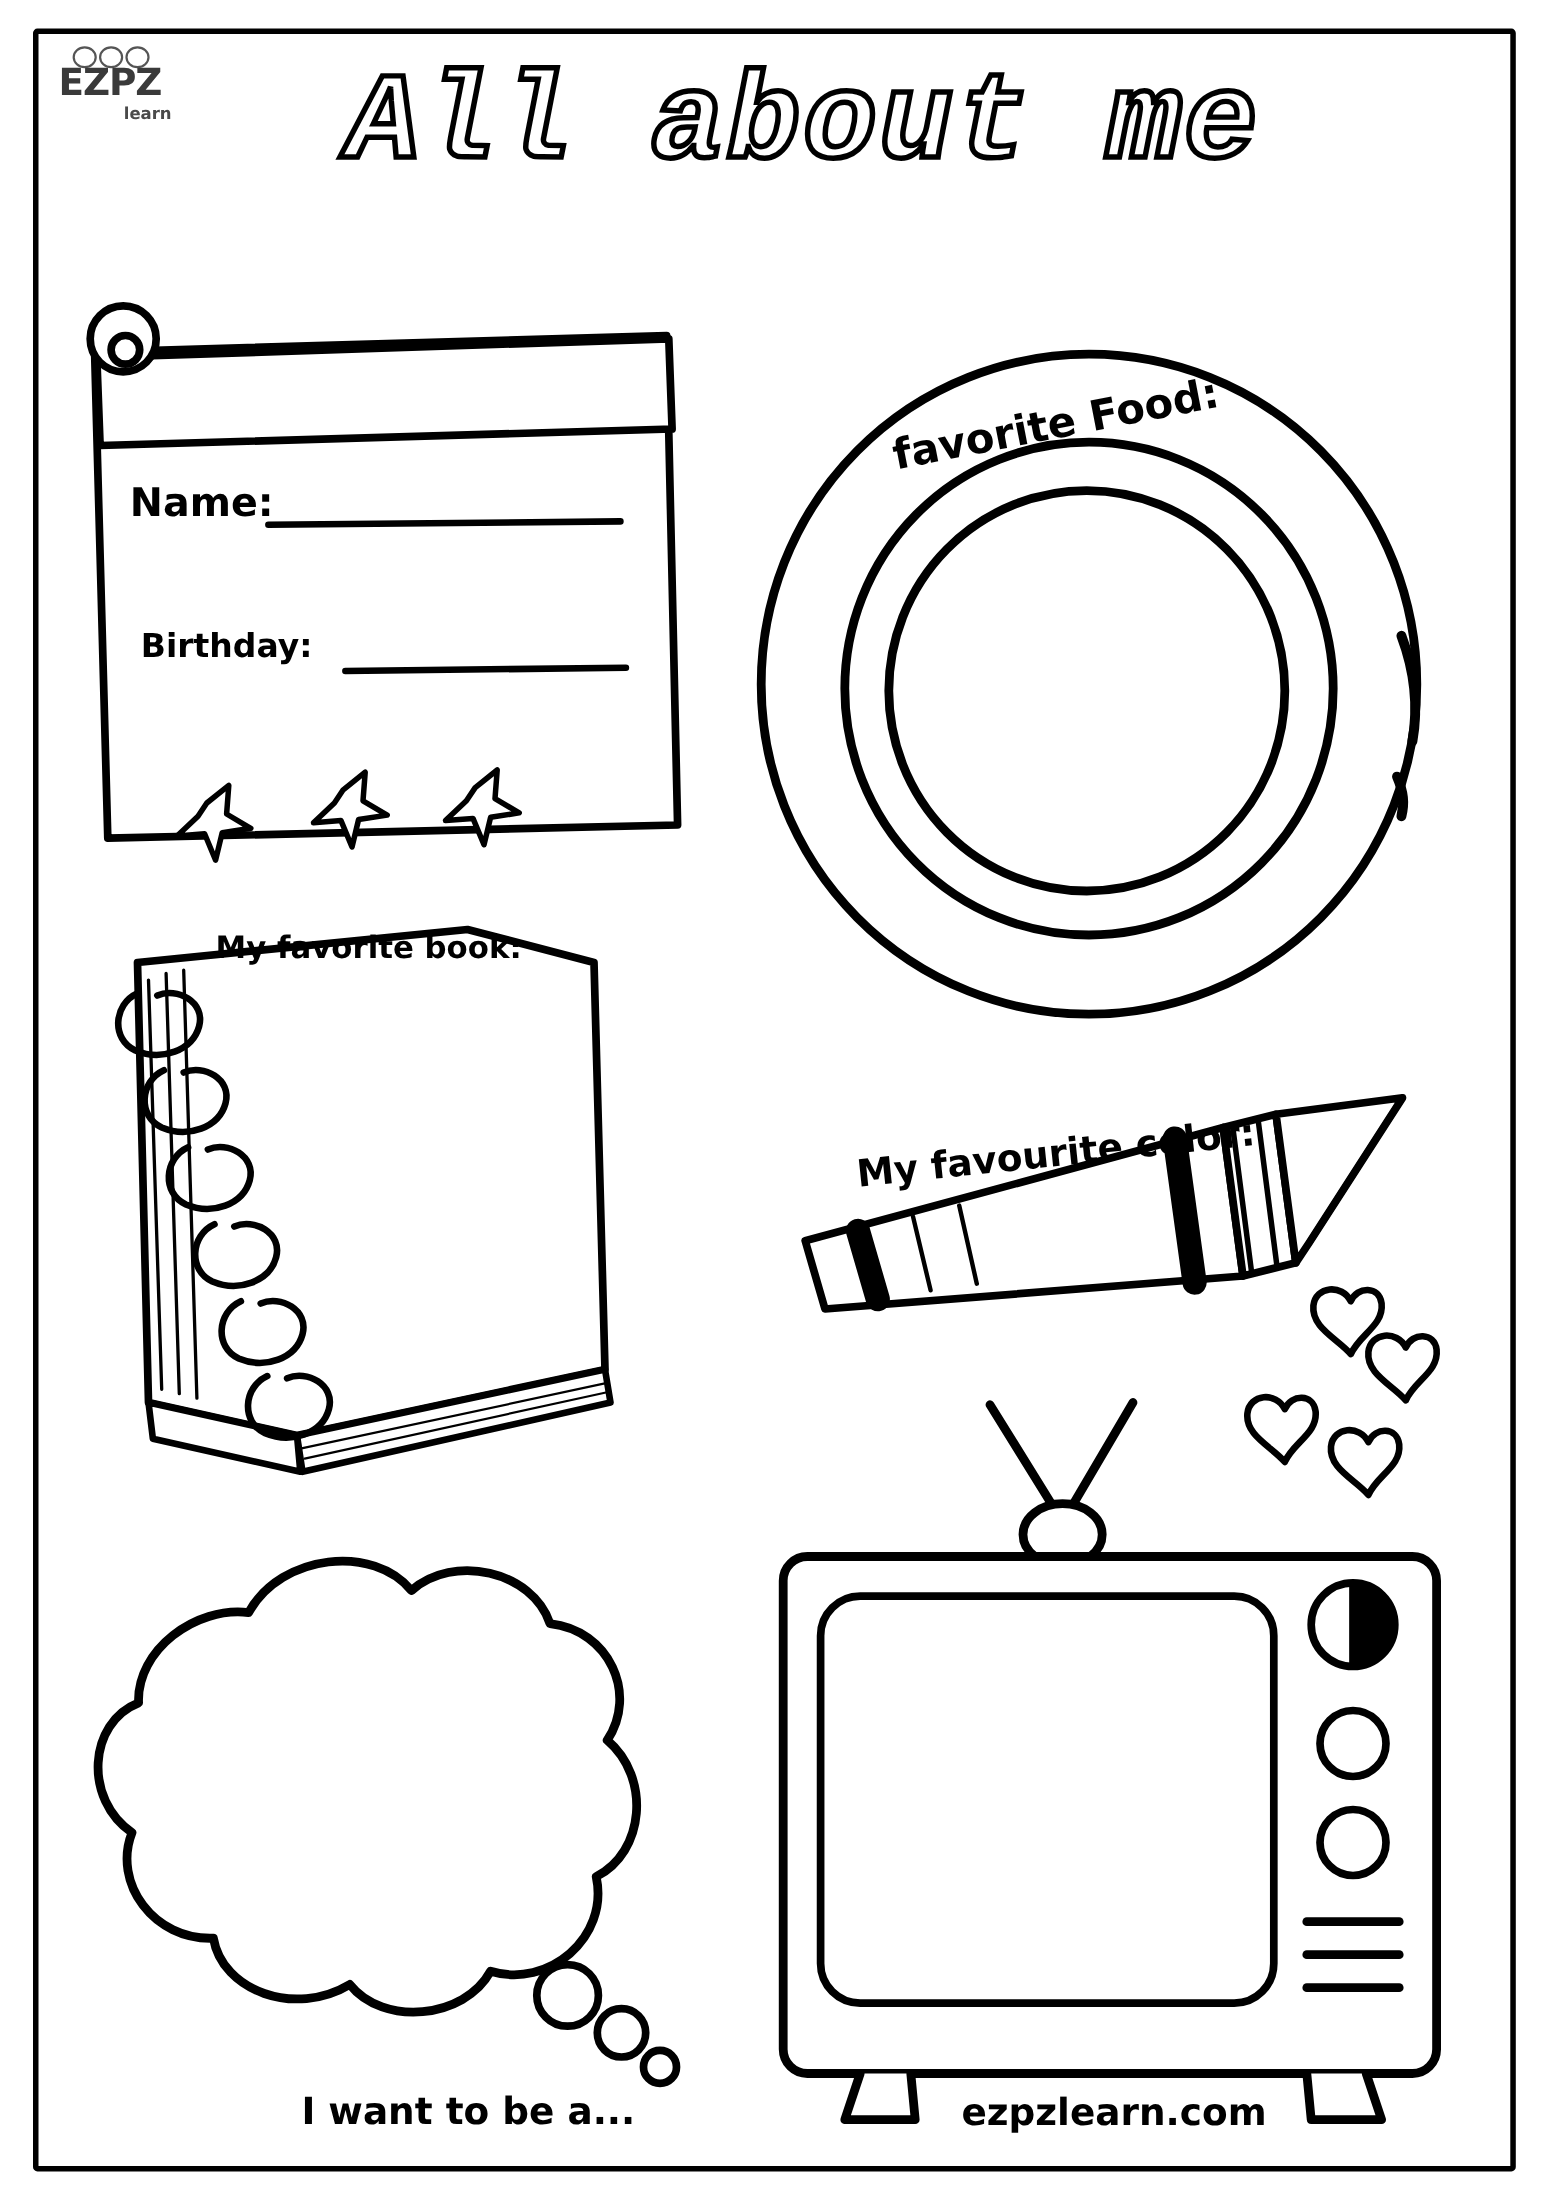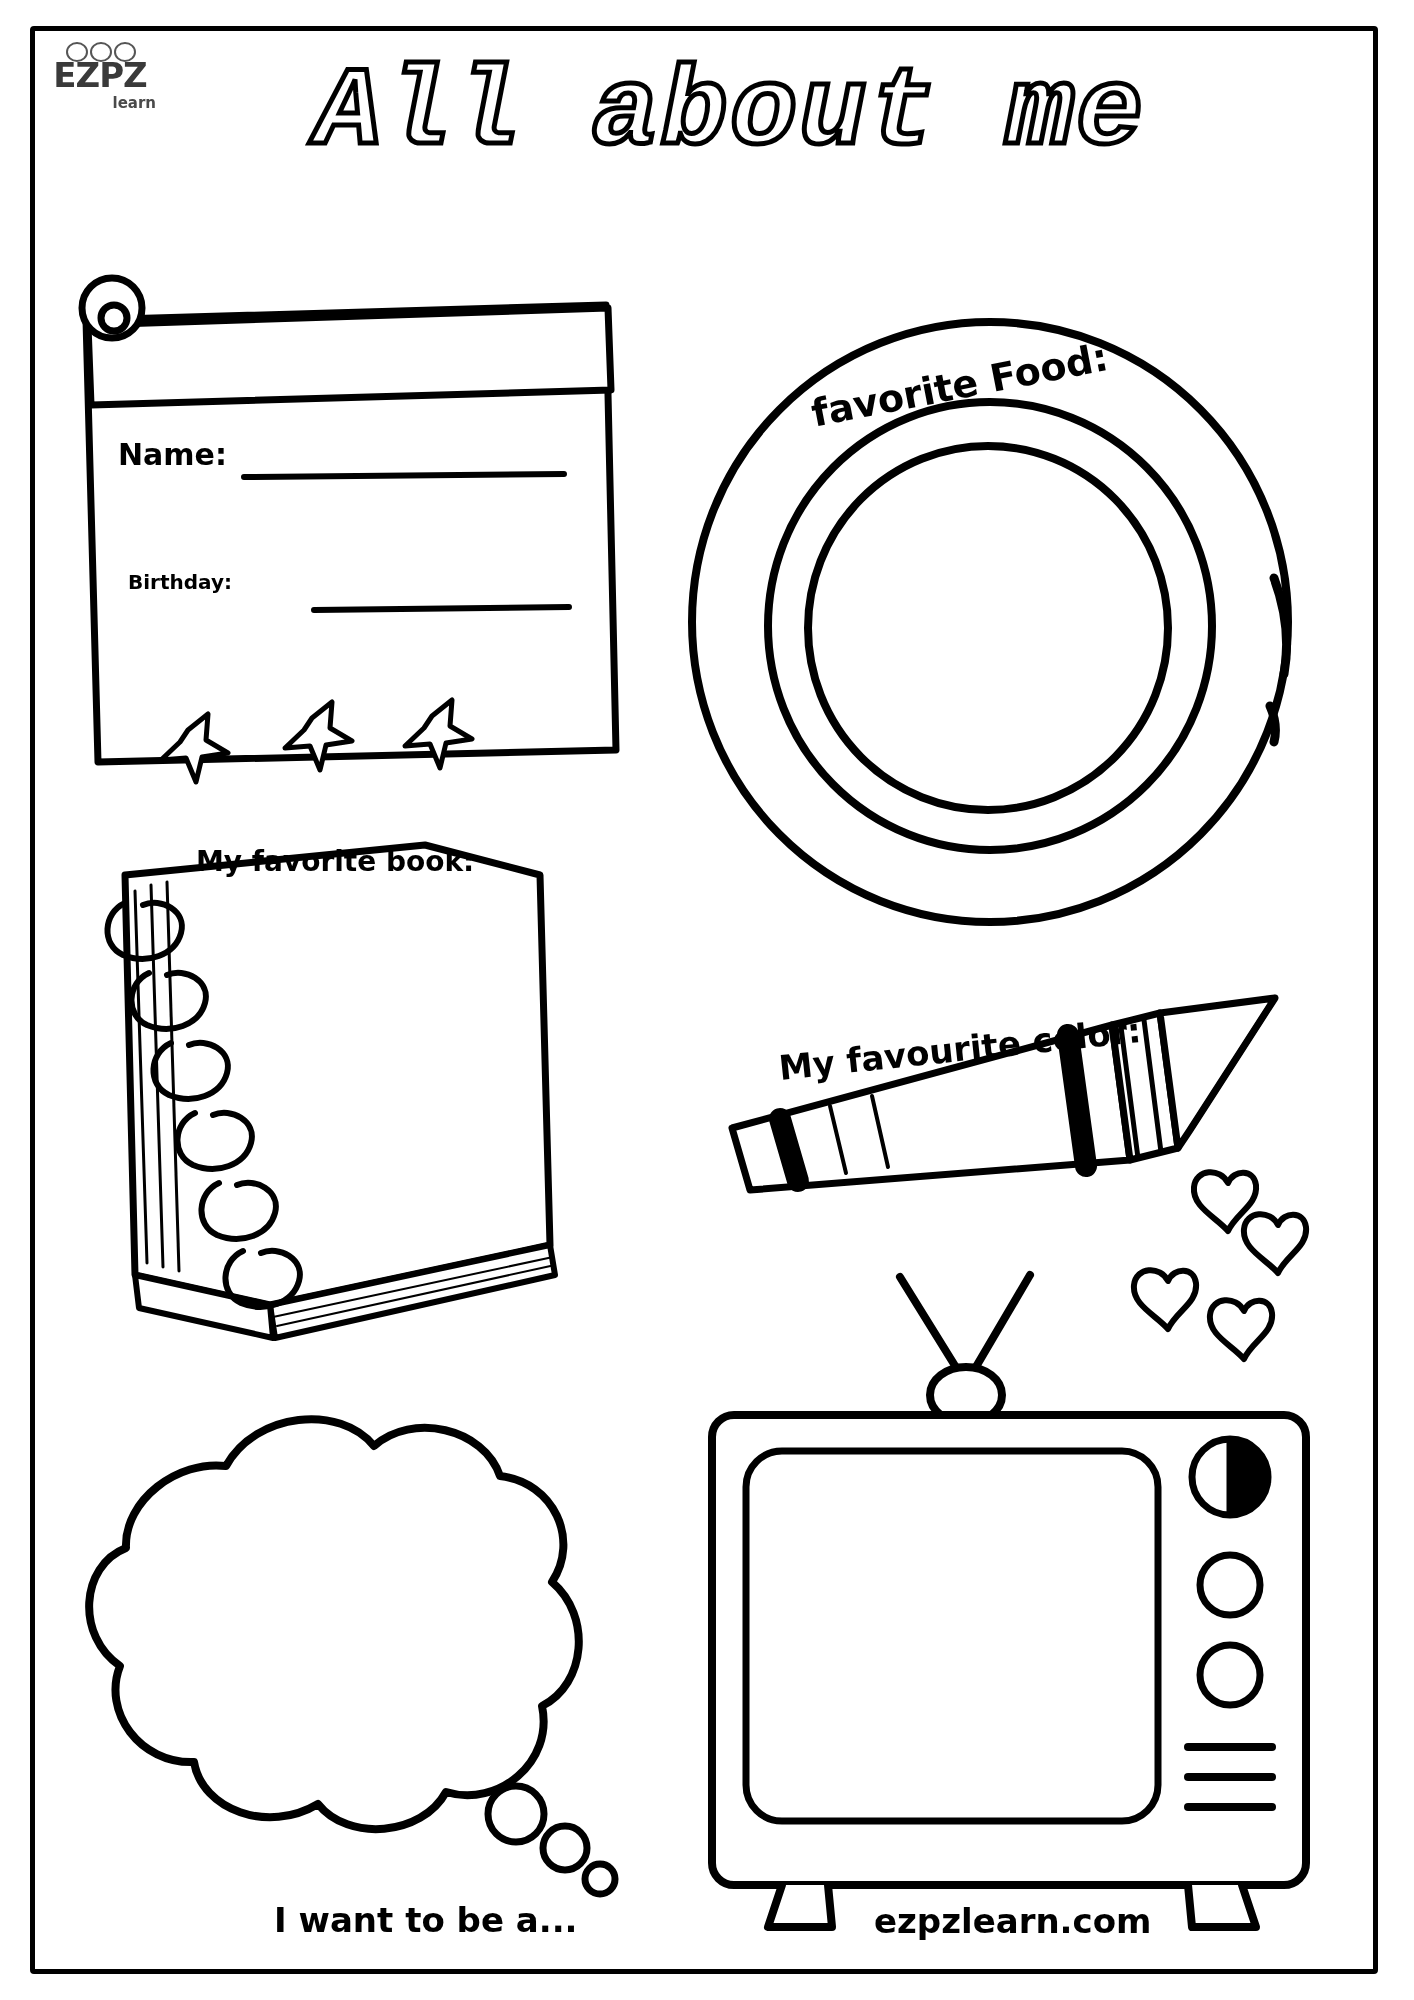--- a/index.html
+++ b/index.html
@@ -93,22 +93,22 @@
   .svgbox svg { display: block; overflow: visible; }
 
   
   .label {
     position: absolute;
     font-family: "DejaVu Sans", sans-serif;
     font-weight: bold;
     color: #000;
     white-space: nowrap;
   }
-  #name-label  { left: 118px; top: 437px; font-size: 30px; }
-  #bday-label  { left: 128px; top: 570px; font-size: 20px; }
+  #name-label  { left: 118px; top: 437px; font-size: 36px; }
+  #bday-label  { left: 128px; top: 570px; font-size: 30px; }
 
   #food-label {
     left: 812px; top: 392px;
     font-size: 38px;
     transform: rotate(-11deg);
     transform-origin: left center;
   }
   #book-label { left: 196px; top: 845px; font-size: 28px; }
   #color-label {
     left: 779px; top: 1048px;

